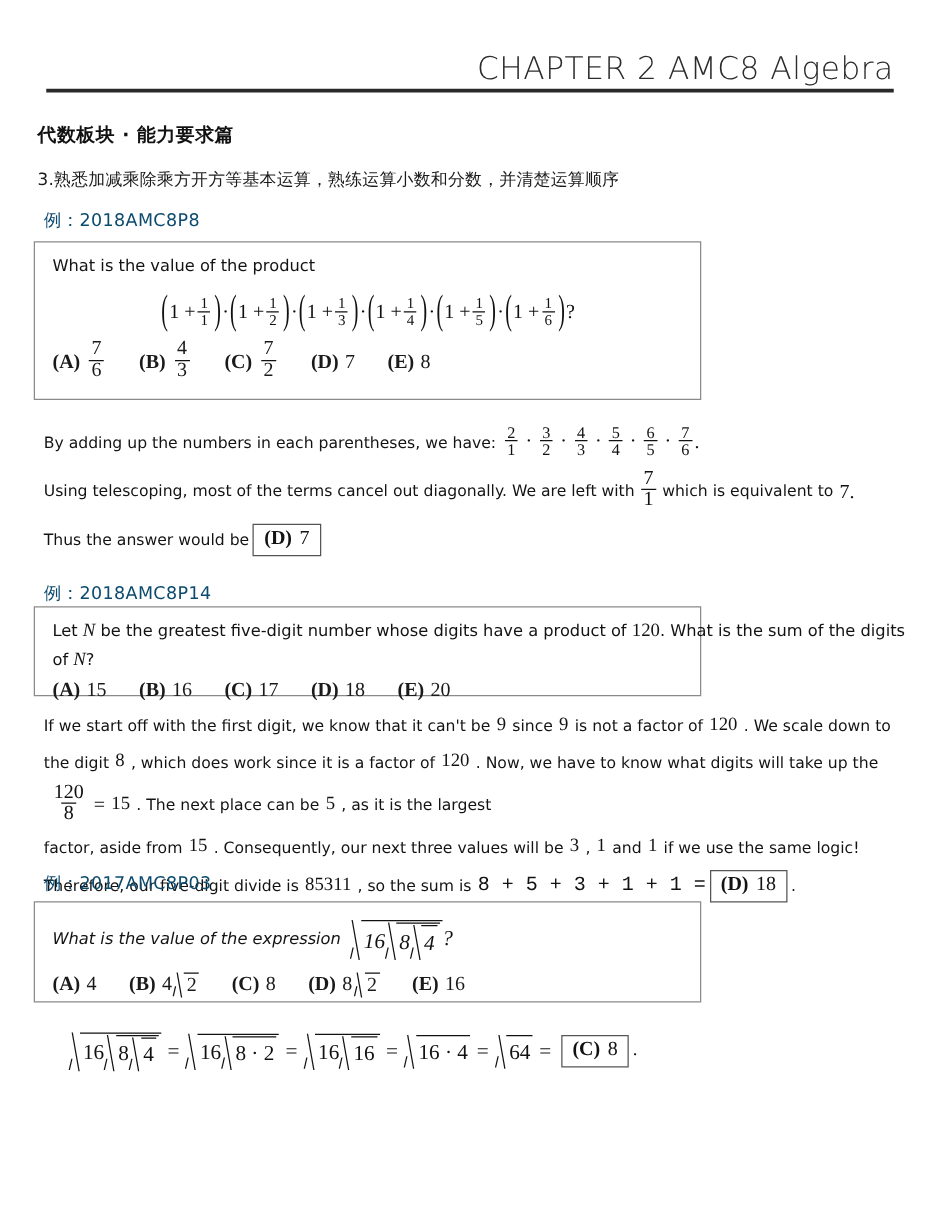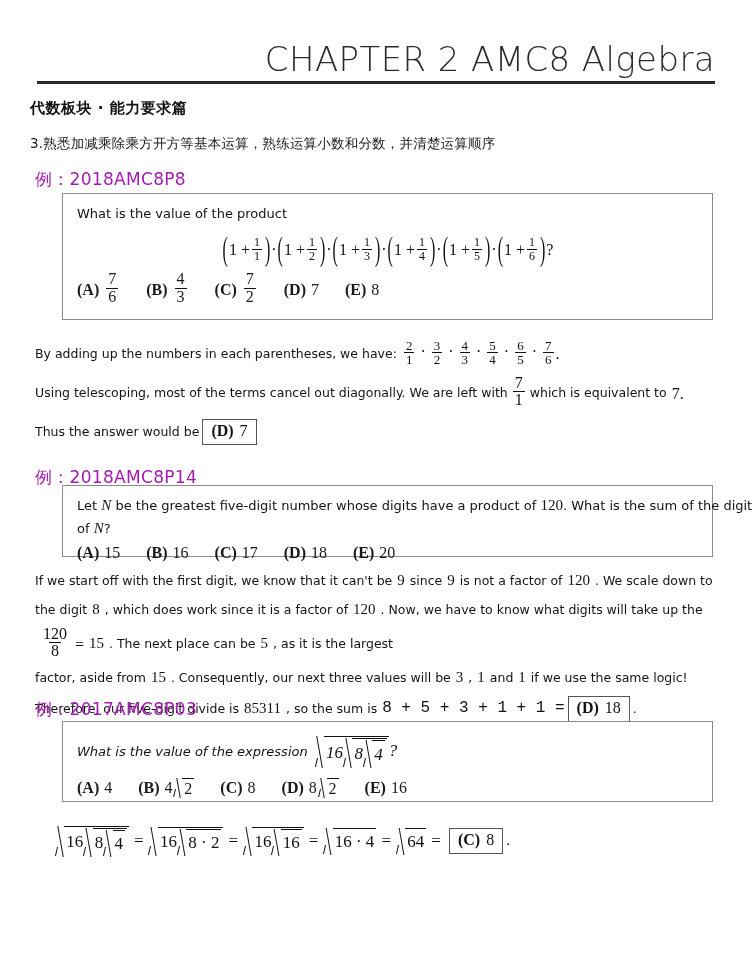--- a/index.html
+++ b/index.html
@@ -26,21 +26,21 @@
   .header {
     position: absolute;
     left: 37px;
     top: 42px;
     width: 678px;
   }
   .header-title {
     text-align: right;
     font-family: "DejaVu Sans", sans-serif;
     font-weight: 300;
-    font-size: 34px;
+    font-size: 25px;
     letter-spacing: 0.4px;
     color: #2b2b2b;
     line-height: 1.05;
     white-space: nowrap;
   }
   .header-rule {
     margin-top: 3px;
     height: 3px;
     background: #2a2a2a;
     width: 678px;
@@ -65,34 +65,33 @@
     font-size: 13.5px;
     color: #1a1a1a;
     letter-spacing: 0.2px;
   }
 
   
   .ex-label {
     position: absolute;
     left: 35px;
     font-family: "DejaVu Sans", sans-serif;
-    font-size: 17px;
-    color: #a21caf;
+    font-size: 14px;
+    color: #0c4a6e;
     letter-spacing: 0.3px;
   }
 
   
   .prob-box {
     position: absolute;
     left: 27px;
-    width: 651px;
+    width: 534px;
     border: 1.5px solid #8a8a8a;
     box-sizing: border-box;
     background: #fff;
-    margin-left: 35px;
   }
   .prob-text {
     font-family: "DejaVu Sans", sans-serif;
     font-size: 13px;
     color: #131313;
     line-height: 1.5;
   }
   .serifnum {
     font-family: "Liberation Serif", serif;
     font-size: 15px;

